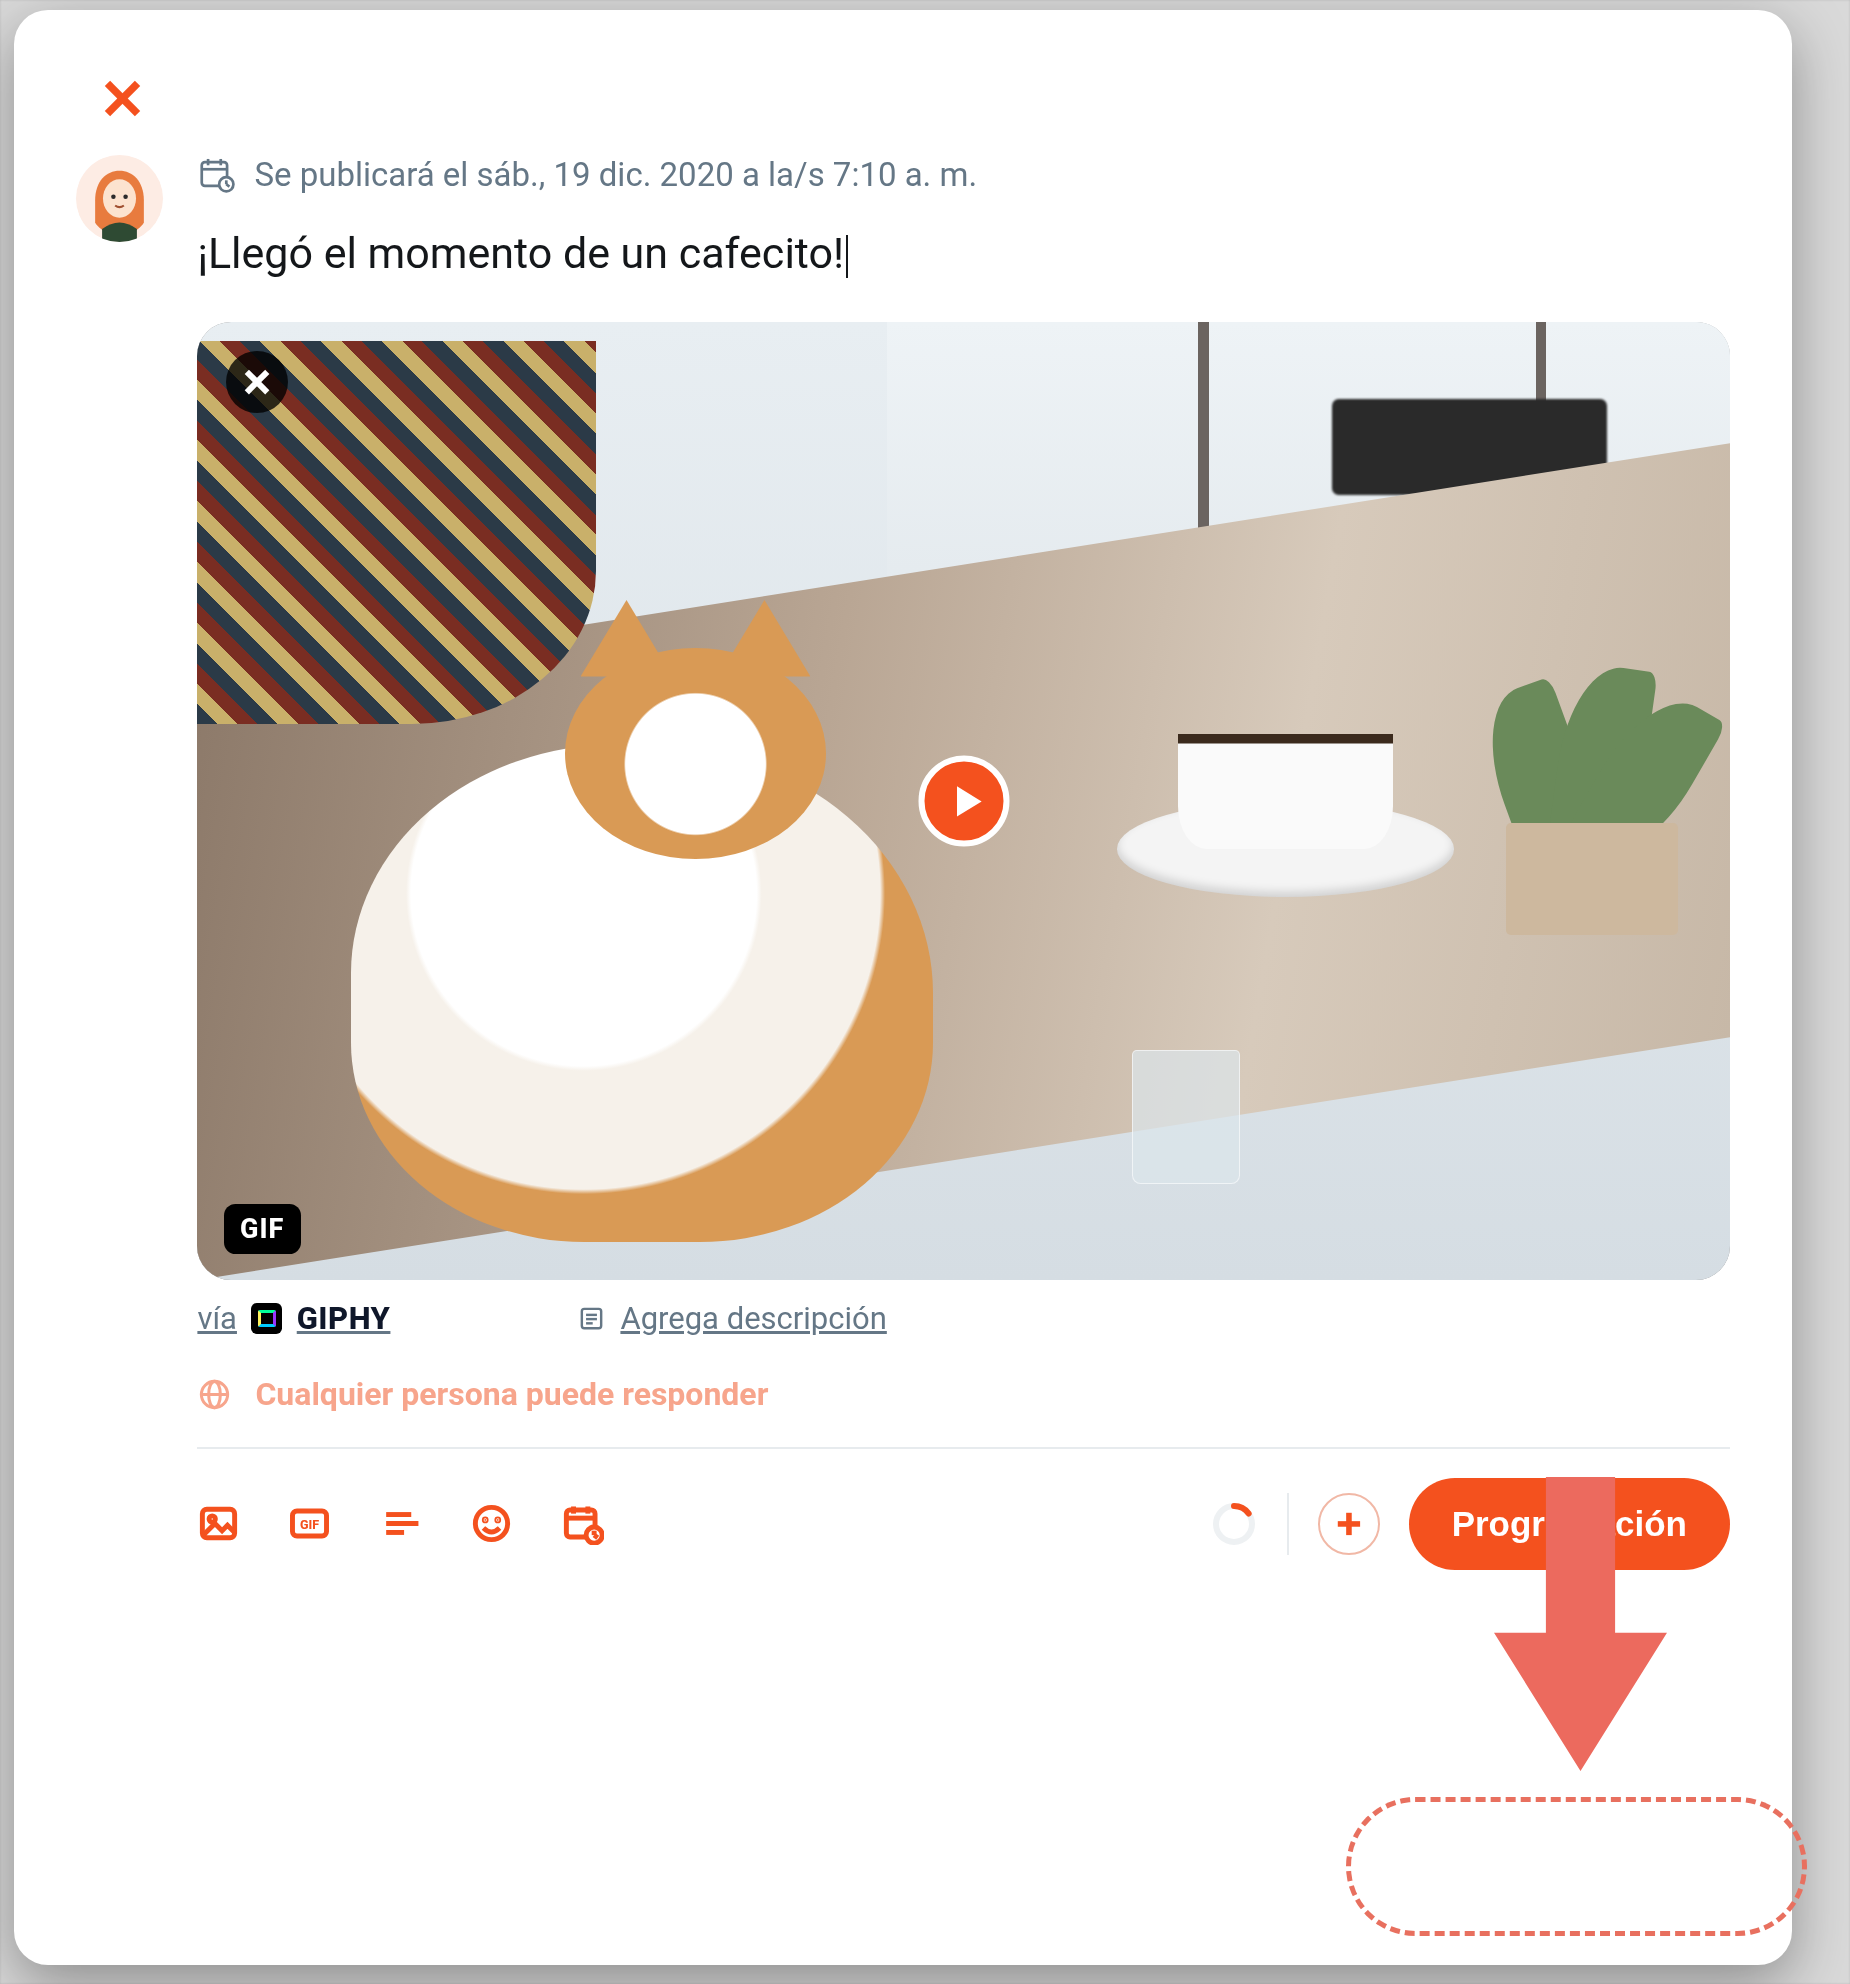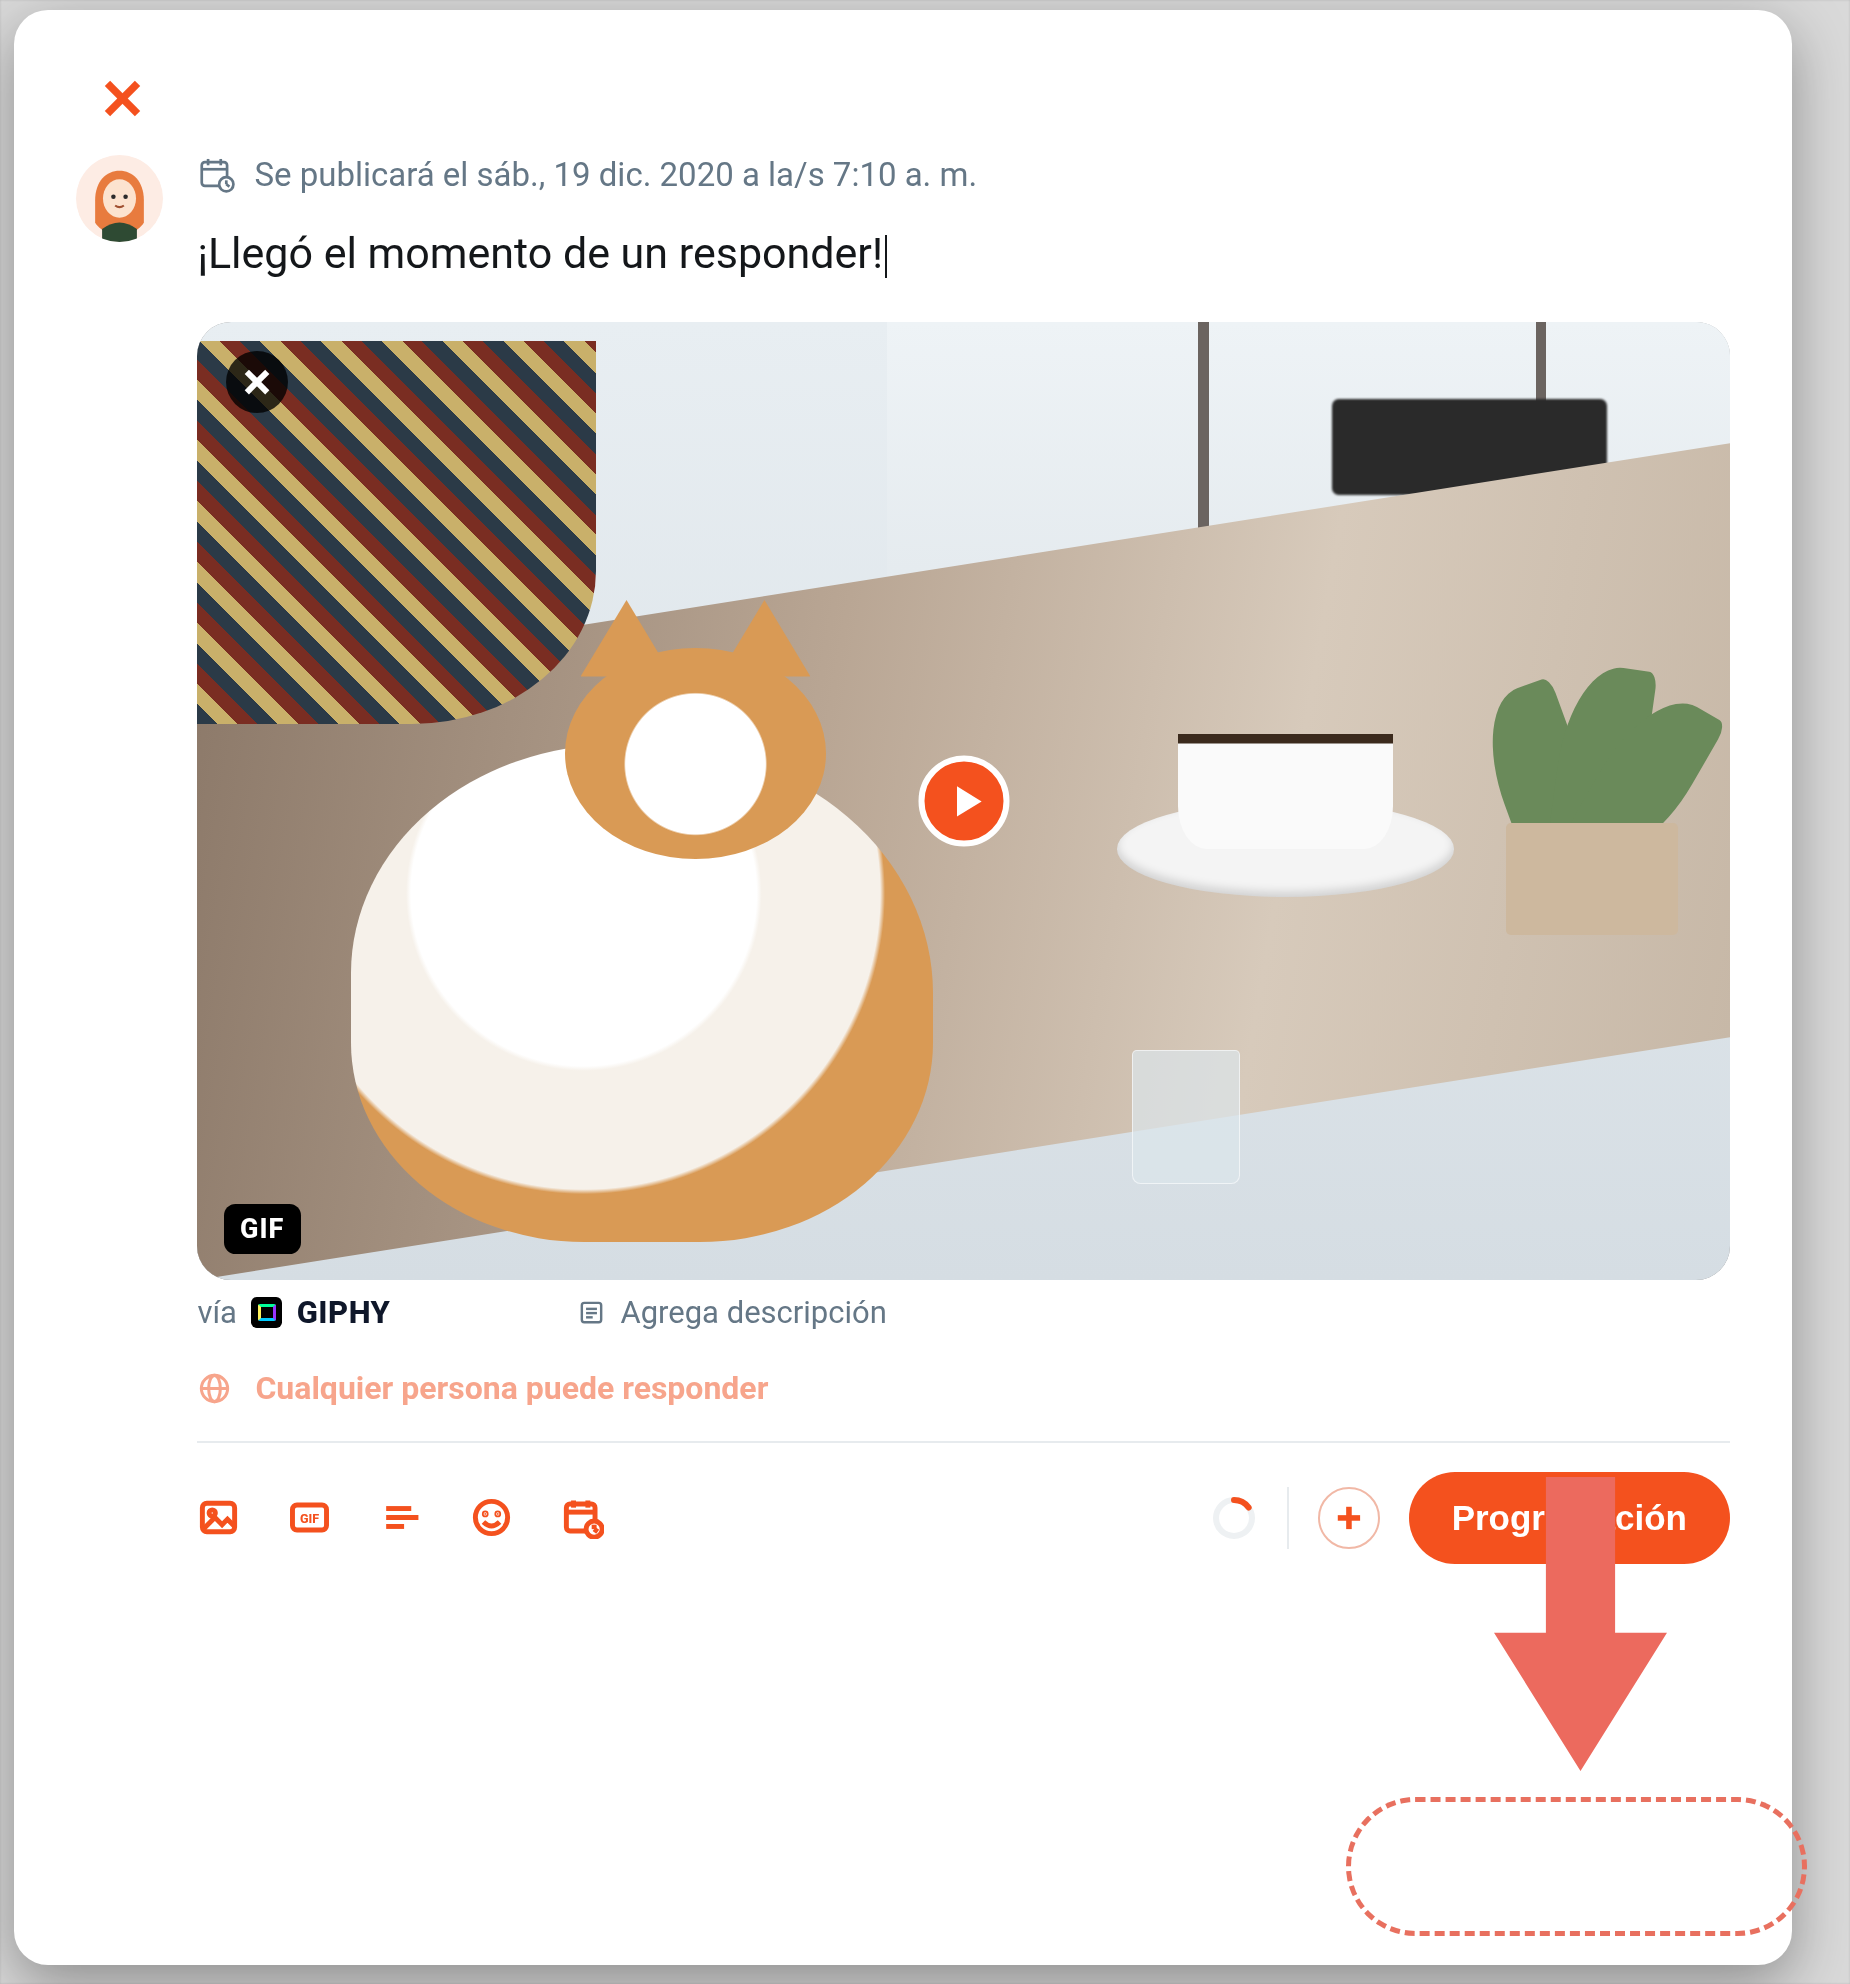--- a/index.html
+++ b/index.html
@@ -95,23 +95,24 @@
   .play-btn svg { width: 48%; height: 48%; fill: #fff; margin-left: 5.8px; }
   .gif-badge {
     position: absolute; bottom: 26.4px; left: 26.4px;
     background: #000; color: #fff;
     font-weight: 800; font-size: 27px;
     padding: 8.7px 16.3px; border-radius: 11.5px;
     letter-spacing: 1px;
   }
   .media-meta {
     display: flex; align-items: center; gap: 187px;
-    margin-top: 14px;
+    margin-top: 20px;
     font-size: 31px;
     color: #657786;
+    text-decoration: underline;
   }
   .via-group { display: flex; align-items: center; gap: 14.4px; }
   .giphy-logo {
     width: 31px; height: 31px; border-radius: 5.8px;
     background: #000; position: relative; flex-shrink: 0;
   }
   .giphy-logo::before {
     content: ""; position: absolute; inset: 6.7px;
     border: 3.8px solid transparent;
     border-top-color: #00ff99; border-right-color: #9933ff;
@@ -235,21 +236,21 @@
             <line x1="30" y1="5" x2="30" y2="13"></line>
             <circle cx="37" cy="37" r="9" fill="#fff"></circle>
             <line x1="37" y1="32" x2="37" y2="37"></line>
             <line x1="37" y1="37" x2="41" y2="40"></line>
           </svg>
         </span>
         <span>Se publicará el sáb., 19 dic. 2020 a la/s 7:10 a. m.</span>
       </div>
 
       <div class="compose-text">
-        <span>¡Llegó el momento de un responder!</span><span class="cursor"></span>
+        <span>¡Llegó el momento de un cafecito!</span><span class="cursor"></span>
       </div>
 
       <div class="media-card">
         <div class="media-scene">
           <div class="scene-sky"></div>
           <div class="scene-window"></div>
           <div class="scene-frame" style="right:34%"></div>
           <div class="scene-frame" style="right:12%"></div>
           <div class="car"></div>
           <div class="scene-table"></div>

